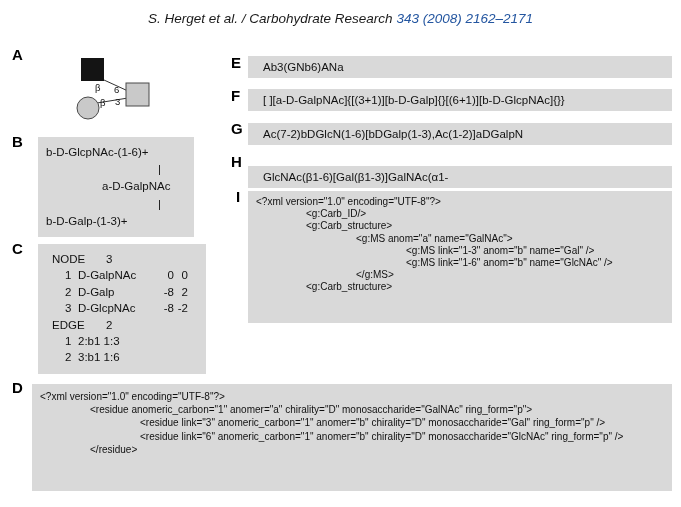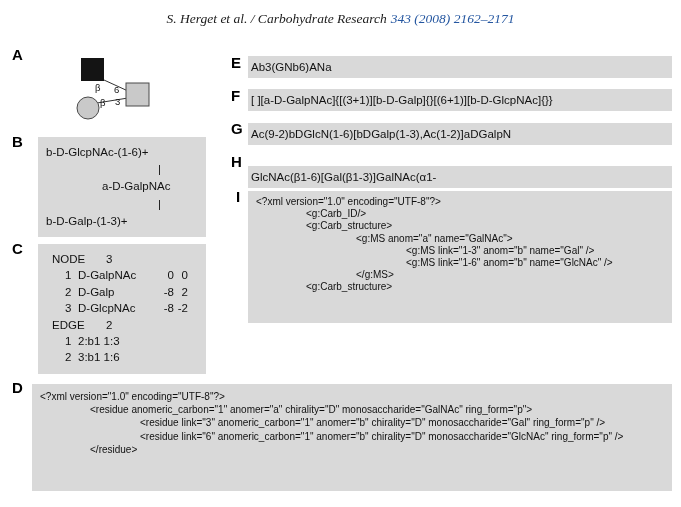--- a/index.html
+++ b/index.html
@@ -5,29 +5,29 @@
   html,body{margin:0;padding:0}
   body{
     width:681px;height:507px;position:relative;overflow:hidden;
     background:#ffffff;color:#111;
     font-family:"Liberation Sans",sans-serif;
   }
   .abs{position:absolute}
   
   .hdr{
     position:absolute;top:11px;left:0;width:681px;text-align:center;
-    font-family:Liberation Serif, serif;font-style:italic;font-size:13.5px;
+    font-family:Liberation Sans, sans-serif;font-style:italic;font-size:13.5px;
     color:#1a1a1a;
   }
   .hdr .cite{color:#2456a0;margin-left:4px}
   
   .plabel{position:absolute;font-weight:bold;font-size:15px;color:#000}
   
   .gbox{position:absolute;background:#d9d9d9;box-sizing:border-box}
-  .rowbox{left:248px;width:424px;height:22px;padding:4px 3px;font-size:11.5px;line-height:14px;white-space:pre}
+  .rowbox{left:248px;width:424px;height:22px;padding:4px 15px;font-size:11.5px;line-height:14px;white-space:pre}
   
   .bbox{padding:7px 8px}
   .bline{font-size:11.5px;line-height:17.2px;white-space:pre}
   .ind-bar{padding-left:112px}
   .ind-mid{padding-left:56px}
   
   .cbox{padding:7px 14px;font-size:11.5px;line-height:16.4px}
   .c-head{display:flex}
   .c-klabel{width:54px}
   .c-row{display:flex;padding-left:13px}
@@ -63,21 +63,21 @@
   <line x1="25" y1="49" x2="56" y2="44" stroke="#333" stroke-width="1"></line>
   <rect x="9" y="4" width="23" height="23" fill="#141414"></rect>
   <rect x="54" y="29" width="23" height="23" fill="#c9c9c9" stroke="#4a4a4a" stroke-width="1"></rect>
   <circle cx="16" cy="54" r="11" fill="#c9c9c9" stroke="#4a4a4a" stroke-width="1"></circle>
   <text x="23" y="37">β</text>
   <text x="42" y="39">6</text>
   <text x="28" y="52">β</text>
   <text x="43" y="51">3</text>
 </svg>
 
-<div class="gbox bbox" style="left:38px;top:137px;width:168px;height:100px">
+<div class="gbox bbox" style="left:38px;top:137px;width:156px;height:100px">
   <div class="bline">b-D-GlcpNAc-(1-6)+</div>
   <div class="bline ind-bar">|</div>
   <div class="bline ind-mid">a-D-GalpNAc</div>
   <div class="bline ind-bar">|</div>
   <div class="bline">b-D-Galp-(1-3)+</div>
 </div>
 
 <div class="gbox cbox" style="left:38px;top:244px;width:168px;height:130px">
   <div class="c-head">
     <span class="c-klabel">NODE</span>
@@ -110,21 +110,21 @@
     <span class="c-def">2:b1 1:3</span>
   </div>
   <div class="c-row">
     <span class="c-id">2</span>
     <span class="c-def">3:b1 1:6</span>
   </div>
 </div>
 
 <div class="gbox rowbox" style="top:56px"><span>Ab3(GNb6)ANa</span></div>
 <div class="gbox rowbox" style="top:89px"><span>[ ][a-D-GalpNAc]{[(3+1)][b-D-Galp]{}[(6+1)][b-D-GlcpNAc]{}}</span></div>
-<div class="gbox rowbox" style="top:123px"><span>Ac(9-2)bDGlcN(1-6)[bDGalp(1-3),Ac(1-2)]aDGalpN</span></div>
+<div class="gbox rowbox" style="top:123px"><span>Ac(7-2)bDGlcN(1-6)[bDGalp(1-3),Ac(1-2)]aDGalpN</span></div>
 <div class="gbox rowbox" style="top:166px"><span>GlcNAc(β1-6)[Gal(β1-3)]GalNAc(α1-</span></div>
 
 <div class="gbox ibox" style="left:248px;top:191px;width:424px;height:132px">
   <div class="codeline">&lt;?xml version="1.0" encoding="UTF-8"?&gt;</div>
   <div class="codeline">                  &lt;g:Carb_ID/&gt;</div>
   <div class="codeline">                  &lt;g:Carb_structure&gt;</div>
   <div class="codeline">                                    &lt;g:MS anom="a" name="GalNAc"&gt;</div>
   <div class="codeline">                                                      &lt;g:MS link="1-3" anom="b" name="Gal" /&gt;</div>
   <div class="codeline">                                                      &lt;g:MS link="1-6" anom="b" name="GlcNAc" /&gt;</div>
   <div class="codeline">                                    &lt;/g:MS&gt;</div>

